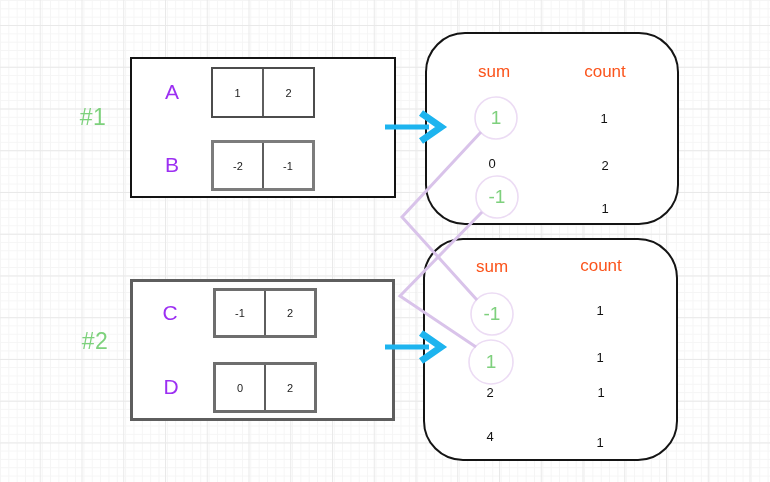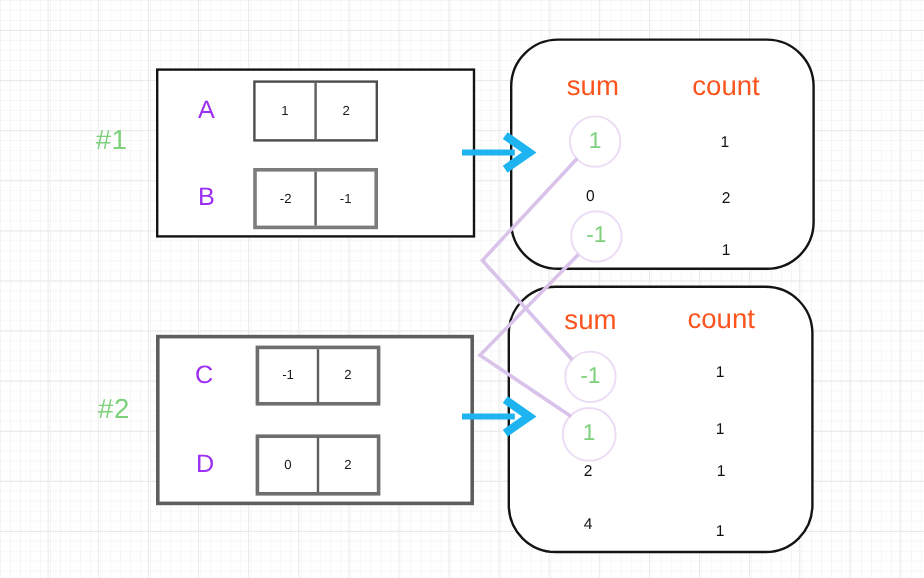--- a/index.html
+++ b/index.html
@@ -25,21 +25,21 @@
   .cells{display:flex;background:#fff}
   .cellsA{border:2px solid #4c4c4c}
   .cellsB{border:3px solid #7c7c7c}
   .cellsC{border:3px solid #6e6e6e}
   .cellsD{border:3px solid #6e6e6e}
   .cell{flex:1;display:flex;align-items:center;justify-content:center;font-size:11px;color:#1a1a1a}
   .cell-l{border-right:2px solid #5e5e5e}
   .rbox{border:2px solid #141414;border-radius:40px;background:#fff}
   .tbox1{left:425px;top:32px;width:254px;height:193px}
   .tbox2{left:423px;top:238px;width:255px;height:223px}
-  .th{font-size:23px;color:#fb541c}
+  .th{font-size:17px;color:#fb541c}
   .sum-hl{font-size:19px;color:#7ed07d}
   .val{font-size:13px;color:#111}
   .overlay{position:absolute;left:0;top:0;pointer-events:none}
   .ring{fill:none;stroke:#ecdcf4;stroke-width:1.6}
   .conn{fill:none;stroke:#d9c3ea;stroke-width:3}
   .arrow-line{stroke:#1db4ef;stroke-width:5;fill:none}
   .arrow-head{stroke:#1db4ef;stroke-width:7;fill:none}
 </style>
 </head>
 <body>

